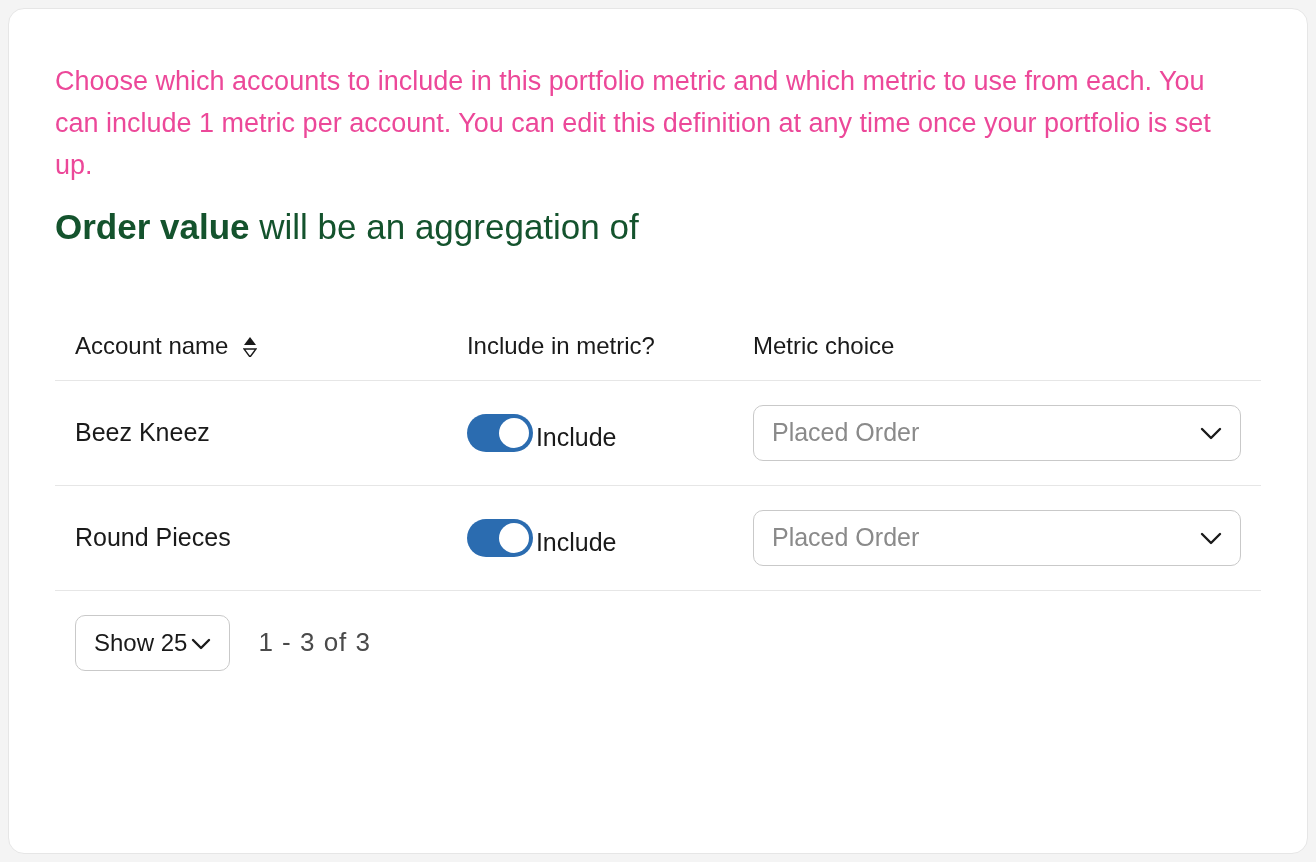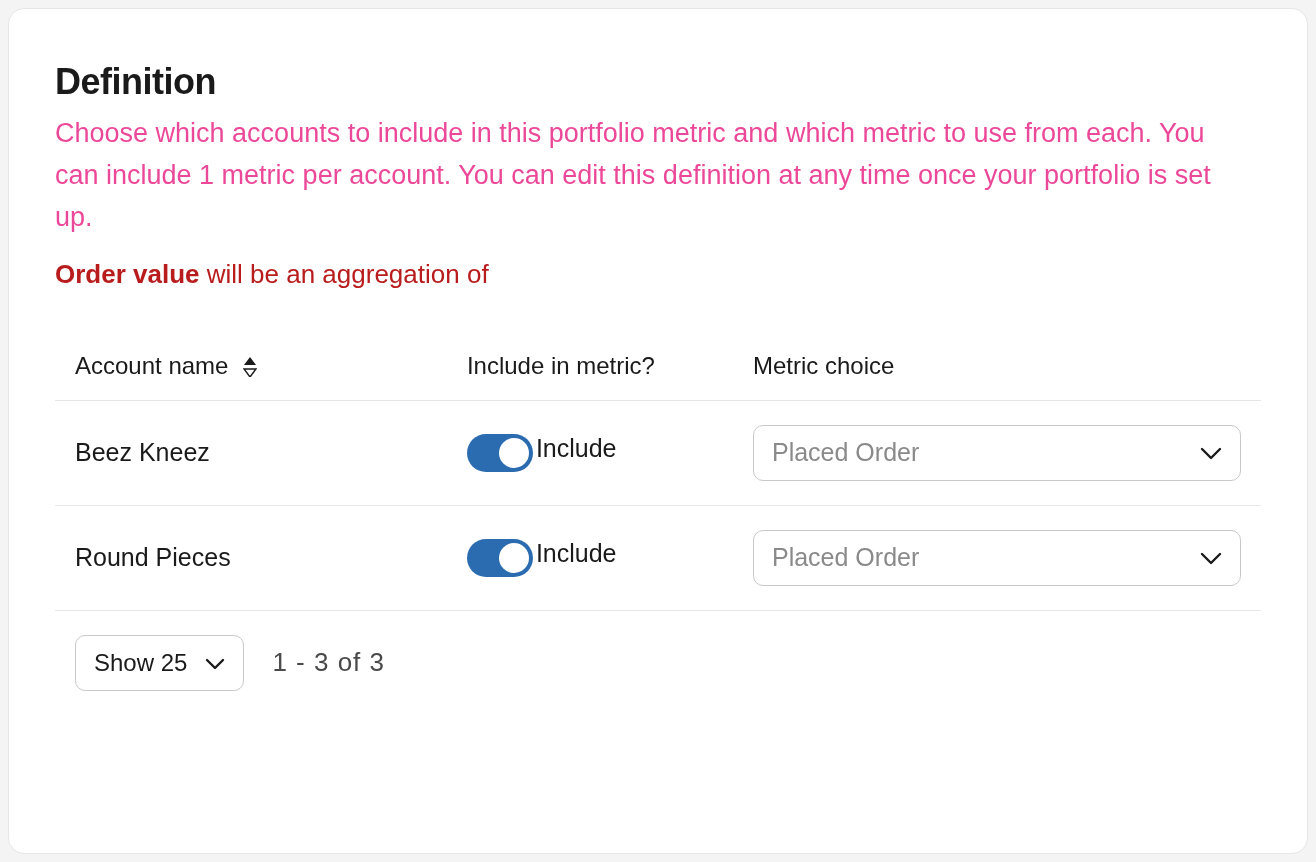--- a/index.html
+++ b/index.html
@@ -25,23 +25,23 @@
     margin-bottom: 10px;
   }
   p.description {
     font-size: 27px;
     line-height: 1.55;
     color: #ec4899;
     margin-bottom: 20px;
     max-width: 1200px;
   }
   p.aggregation-line {
-    font-size: 26px;
-    color: #b91c1c;
-    margin-bottom: 44px;
+    font-size: 35px;
+    color: #14532d;
+    margin-bottom: 67px;
   }
   p.aggregation-line .bold { font-weight: 700; }
 
   table.accounts {
     width: 100%;
     border-collapse: collapse;
   }
   table.accounts th {
     text-align: left;
     font-weight: 400;
@@ -66,21 +66,21 @@
     flex-direction: column;
     align-items: center;
     margin-left: 8px;
     vertical-align: middle;
     line-height: 0;
   }
   .sort-icon svg { display: block; }
 
   .include-cell {
     display: flex;
-    align-items: flex-start;
+    align-items: flex-end;
     gap: 3px;
   }
 
   .toggle {
     position: relative;
     width: 66px;
     height: 38px;
     background: #2b6cb0;
     border-radius: 999px;
     flex-shrink: 0;
@@ -115,42 +115,41 @@
   .footer-row {
     display: flex;
     align-items: center;
     gap: 28px;
     margin-top: 24px;
     padding-left: 20px;
   }
   .pagesize {
     display: flex;
     align-items: center;
-    gap: 18px;
+    gap: 4px;
     border: 1px solid #c9c9c9;
     border-radius: 10px;
     height: 56px;
     padding: 0 18px;
     font-size: 24px;
     color: #1a1a1a;
     cursor: pointer;
     background: #fff;
   }
   .range-text {
     font-size: 26px;
     color: #4a4a4a;
     letter-spacing: 1px;
   }
 </style>
 </head>
 <body>
 
 <div class="card">
 
-  <h1 class="section-title">Definition</h1>
 
   <p class="description">Choose which accounts to include in this portfolio metric and which metric to use from each. You can include 1 metric per account. You can edit this definition at any time once your portfolio is set up.</p>
 
   <p class="aggregation-line">
     <span class="bold">Order value</span><span> will be an aggregation of</span>
   </p>
 
   <table class="accounts">
     <thead>
       <tr>

